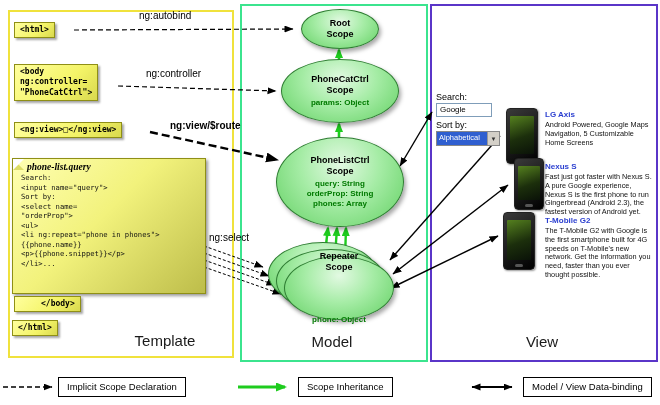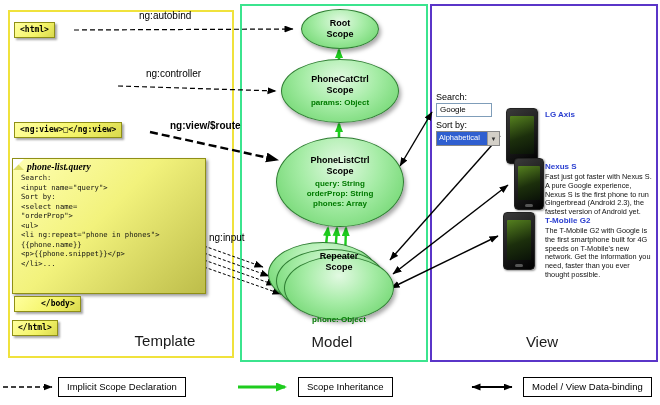--- a/index.html
+++ b/index.html
@@ -94,23 +94,26 @@
 
     <line x1="400" y1="166" x2="432" y2="112" stroke="#000" stroke-width="1.4" marker-start="url(#ah)" marker-end="url(#ah)"></line>
     <line x1="390" y1="260" x2="500" y2="136" stroke="#000" stroke-width="1.4" marker-start="url(#ah)" marker-end="url(#ah)"></line>
     <line x1="393" y1="274" x2="508" y2="185" stroke="#000" stroke-width="1.4" marker-start="url(#ah)" marker-end="url(#ah)"></line>
     <line x1="391" y1="288" x2="498" y2="236" stroke="#000" stroke-width="1.4" marker-start="url(#ah)" marker-end="url(#ah)"></line>
   </svg>
 
   <div class="lbl" style="left:139px;top:10px;">ng:autobind</div>
   <div class="lbl" style="left:146px;top:68px;">ng:controller</div>
   <div class="lbl lbl-bold" style="left:170px;top:120px;">ng:view/$route</div>
-  <div class="lbl" style="left:209px;top:232px;">ng:input</div>
+  <div class="lbl" style="left:209px;top:232px;">ng:select</div>
 
   <div class="codebox" style="left:14px;top:22px;">&lt;html&gt;</div>
+  <div class="codebox" style="left:14px;top:64px;">&lt;body
+ng:controller=
+"PhoneCatCtrl"&gt;</div>
   <div class="codebox" style="left:14px;top:122px;">&lt;ng:view&gt;□&lt;/ng:view&gt;</div>
 
   <div class="note">
     <div class="note-fold2"></div>
     <div class="note-fold"></div>
     <div class="note-title">phone-list.query</div>
     <div class="note-code">Search:
 &lt;input name="query"&gt;
 Sort by:
 &lt;select name=
@@ -161,20 +164,21 @@
   <div class="vselect" style="left:436px;top:131px;width:62px;height:13px;">
     <div class="sel">Alphabetical</div>
     <div class="drop">▼</div>
   </div>
 
   <div class="phone" style="left:506px;top:108px;width:30px;height:54px;">
     <div class="screen"></div>
     <div class="key"></div>
   </div>
   <div class="pname" style="left:545px;top:110px;">LG Axis</div>
+  <div class="pdesc" style="left:545px;top:121px;">Android Powered, Google Maps Navigation, 5 Customizable Home Screens</div>
 
   <div class="phone" style="left:514px;top:158px;width:28px;height:50px;">
     <div class="screen"></div>
     <div class="key"></div>
   </div>
   <div class="pname" style="left:545px;top:162px;">Nexus S</div>
   <div class="pdesc" style="left:545px;top:173px;">Fast just got faster with Nexus S. A pure Google experience, Nexus S is the first phone to run Gingerbread (Android 2.3), the fastest version of Android yet.</div>
 
   <div class="phone" style="left:503px;top:212px;width:30px;height:56px;">
     <div class="screen"></div>

